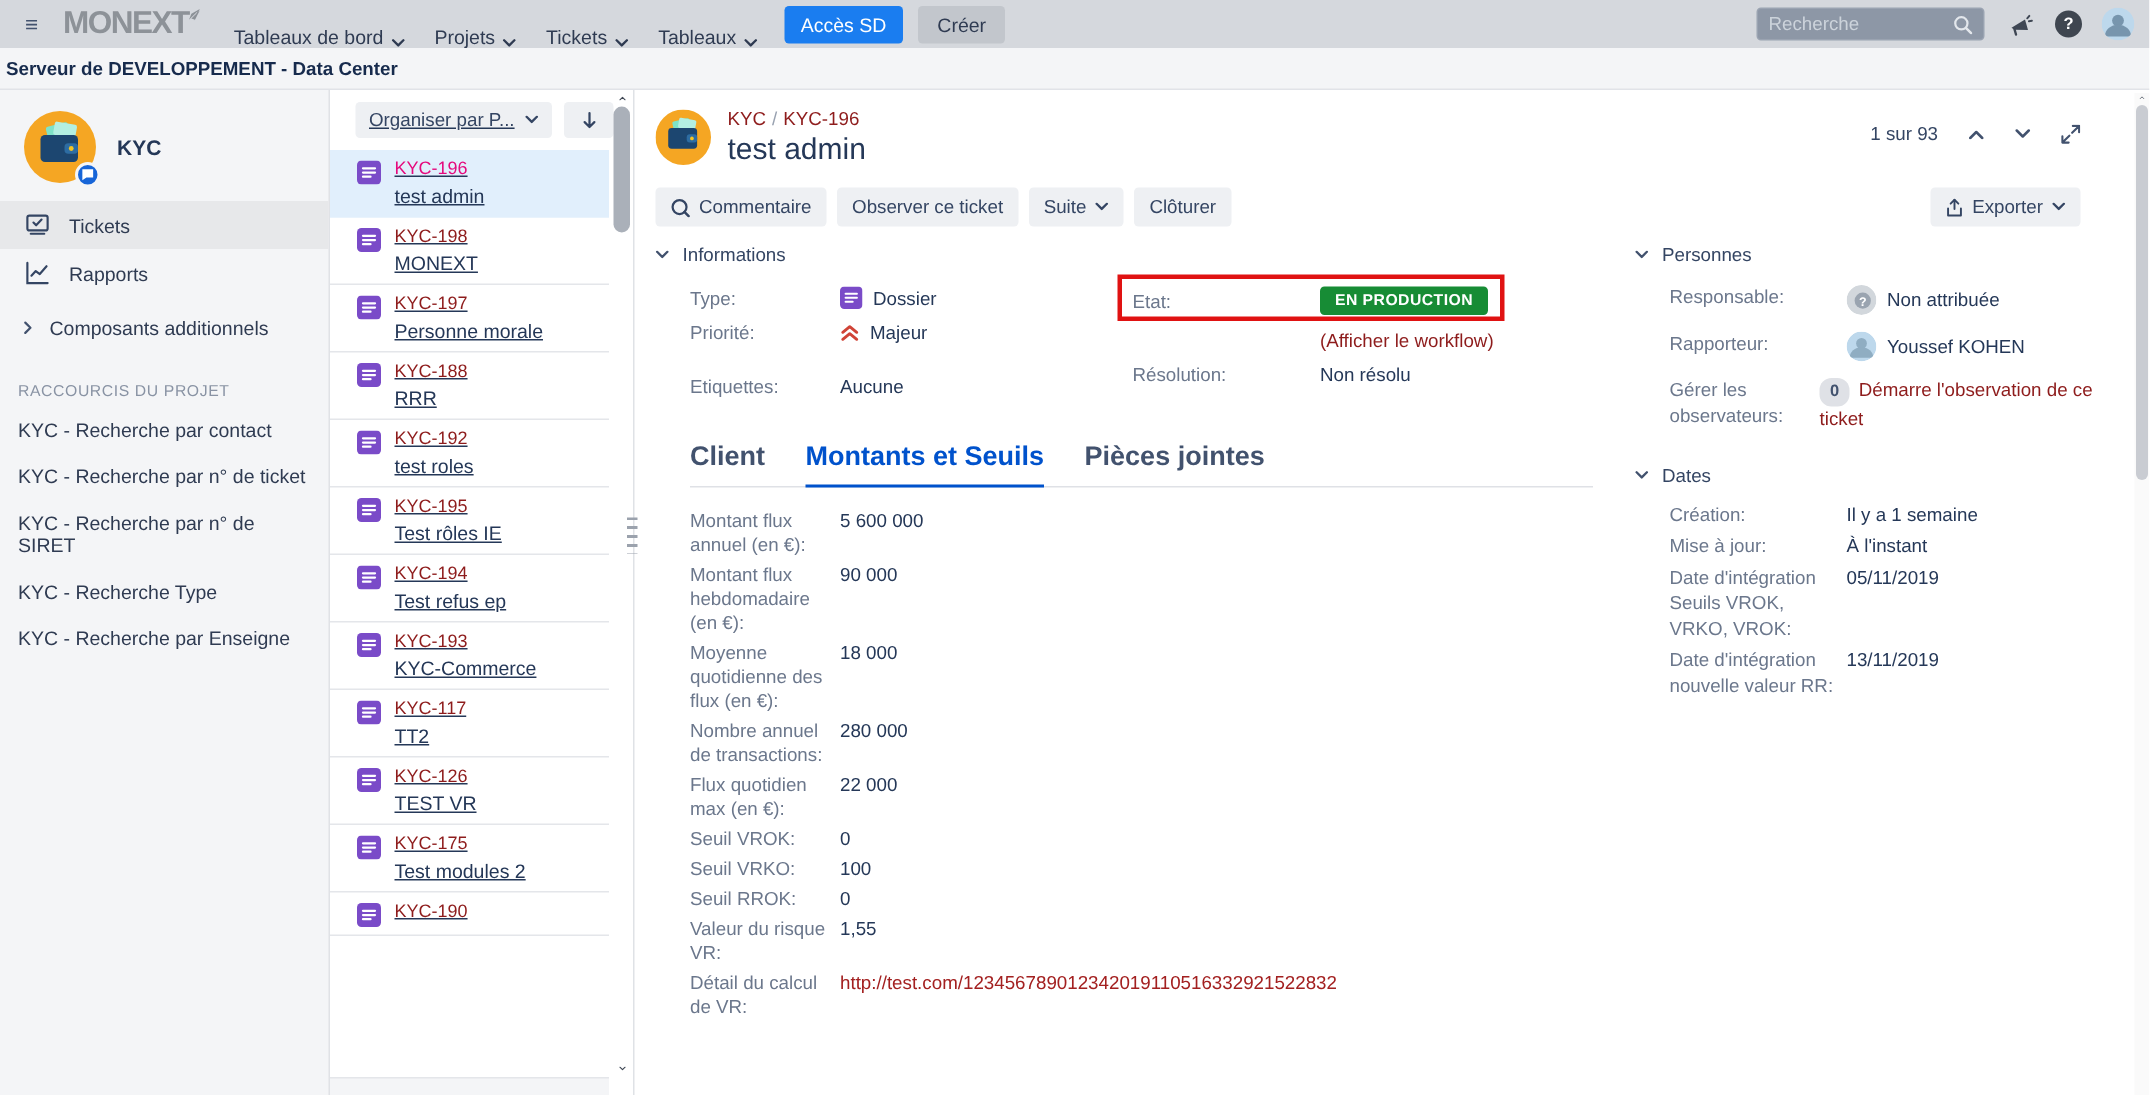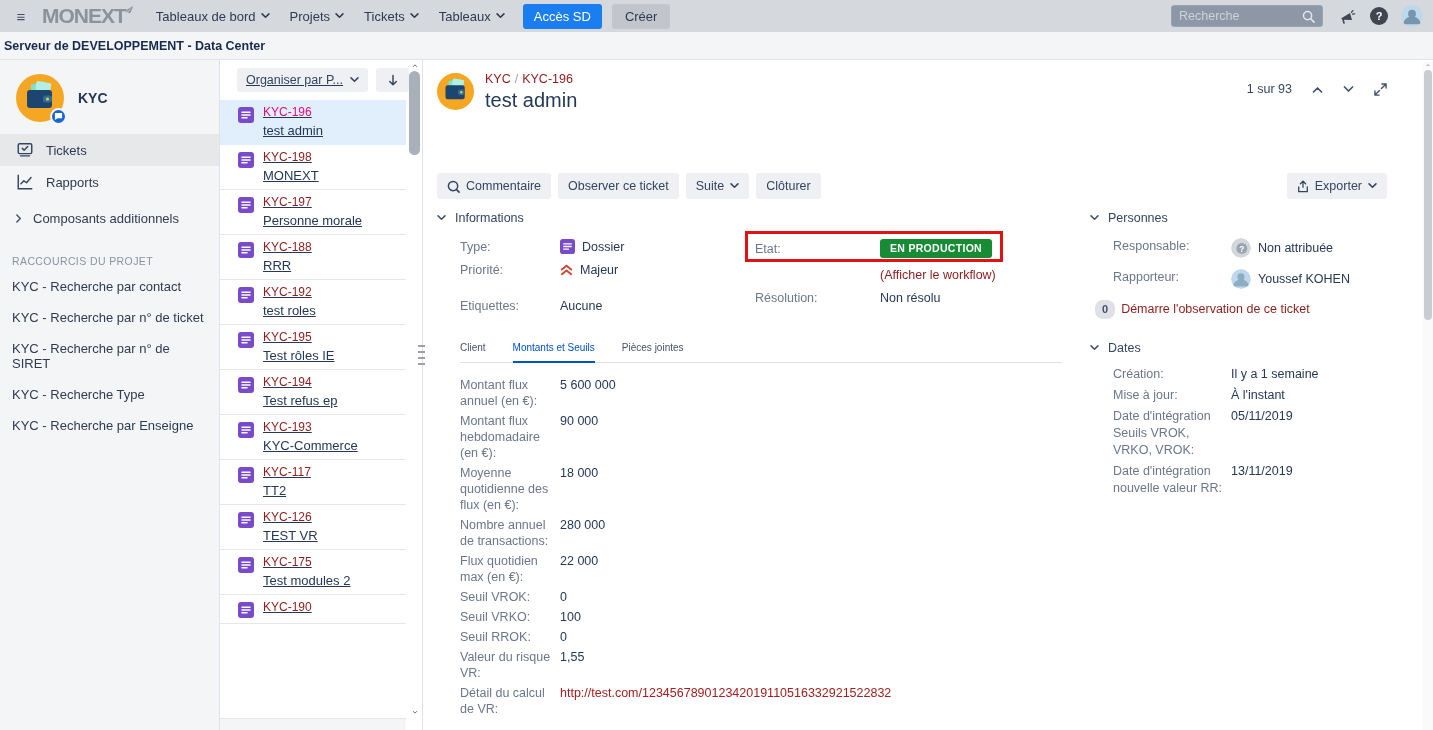--- a/index.html
+++ b/index.html
@@ -6,21 +6,21 @@
   html,body { width:1433px; height:730px; overflow:hidden; }
   body { font-family:"Liberation Sans", sans-serif; font-size:13px; color:#253858; background:#fff; }
   svg { display:block; }
 
   
   .topnav { height:32px; background:#d5d8dd; display:flex; align-items:center; padding:0 10px 0 8px; }
   .burger { width:26px; font-size:15px; color:#42526e; text-align:center; cursor:pointer; }
   .logo { display:flex; align-items:flex-start; margin:0 12px 0 8px; }
   .logo-text { font-weight:bold; font-size:21px; letter-spacing:-1px; color:#8d9298; line-height:22px; }
   .logo-arrow { width:8px; height:8px; margin-top:1px; }
-  .nav-item { display:flex; align-items:center; gap:5px; height:32px; padding:0 10px; font-size:13px; color:#2f3b52; cursor:pointer; }
+  .nav-item { display:flex; align-items:flex-end; gap:5px; height:32px; padding:0 10px; font-size:13px; color:#2f3b52; cursor:pointer; }
   .chev { color:inherit; }
   .btn-accessd { background:#1a7df0; color:#fff; border:none; border-radius:3px; font-size:13px; padding:5px 11px; margin-left:8px; font-family:inherit; cursor:pointer; }
   .btn-creer { background:#c2c6cc; color:#2f3b52; border:none; border-radius:3px; font-size:13px; padding:5px 13px; margin-left:10px; font-family:inherit; cursor:pointer; }
   .topnav-spacer { flex:1; }
   .searchbox { width:152px; height:22px; background:#8d97a6; border:1px solid #9aa3b1; border-radius:3px; display:flex; align-items:center; padding:0 7px; margin-right:16px; }
   .searchbox input { flex:1; background:transparent; border:none; outline:none; color:#fff; font-size:12.5px; font-family:inherit; min-width:0; }
   .searchbox input::placeholder { color:#ccd3db; }
   .icon-btn { margin-right:14px; cursor:pointer; }
   .help-circle { width:18px; height:18px; border-radius:50%; background:#3f4650; color:#fff; font-size:11px; font-weight:bold; display:flex; align-items:center; justify-content:center; margin-right:13px; cursor:pointer; }
   .avatar-top { width:22px; height:22px; border-radius:50%; overflow:hidden; cursor:pointer; }
@@ -74,42 +74,42 @@
   .detail-panel { flex:1; position:relative; padding:10px 0 0 14px; overflow:hidden; }
   .detail-header { display:flex; align-items:flex-start; padding-right:46px; }
   .d-avatar { position:relative; width:37px; height:37px; margin:3px 11px 0 0; }
   .crumbs { font-size:12.5px; color:#6b778c; margin-top:2px; }
   .crumbs a { color:#8e1c1c; text-decoration:none; cursor:pointer; }
   .crumb-sep { color:#98a1b0; padding:0 4px; }
   .d-title { font-size:20px; color:#253858; margin-top:3px; }
   .pager { margin-left:auto; display:flex; align-items:center; gap:20px; margin-top:12px; font-size:12.5px; color:#344563; }
   .pager .pbtn { color:#42526e; cursor:pointer; }
   .detail-toolbar { display:flex; gap:7px; margin:13px 0 12px; padding-right:46px; align-items:center; }
-  .tbtn { background:#eef0f3; border:none; border-radius:3px; padding:6px 10px; font-size:12.5px; color:#344563; display:flex; align-items:center; gap:6px; font-family:inherit; cursor:pointer;margin-top:48px; }
+  .tbtn { background:#eef0f3; border:none; border-radius:3px; padding:6px 10px; font-size:12.5px; color:#344563; display:flex; align-items:center; gap:6px; font-family:inherit; cursor:pointer; }
   .export-btn { margin-left:auto;align-items:center; }
 
   .detail-cols { position:relative; }
   .main-col { width:625px; }
   .right-col { position:absolute; left:653px; top:0; width:335px; }
 
   .section-title { display:flex; align-items:center; gap:9px; font-size:12.5px; color:#344563; cursor:pointer; }
   .info-grid { display:flex; margin:14px 0 0 23px; }
   .info-left { width:295px; }
   .info-row { display:flex; align-items:center; margin-bottom:9px; }
   .info-label { width:100px; min-width:100px; font-size:12.5px; color:#6b778c; }
   .info-value { font-size:12.5px; color:#253858; display:flex; align-items:center; gap:7px; }
   .row-etiquettes { margin-top:22px; }
   .info-right { flex:1; position:relative; }
   .info-label-w { width:125px; min-width:125px; font-size:12.5px; color:#6b778c; }
   .status-badge { background:#178c35; color:#fff; font-size:10.5px; font-weight:bold; letter-spacing:.3px; width:112px; text-align:center; padding:3px 0 4px; border-radius:3px; }
   .workflow-link { font-size:12.5px; color:#8e1c1c; margin:1px 0 9px 125px; cursor:pointer; display:inline-block; }
   .ann-box { position:absolute; left:-10px; top:-8px; width:258px; height:31px; border:3px solid #e01212; pointer-events:none; }
 
   .tabs { display:flex; gap:27px; margin:20px 0 14px 23px; border-bottom:1px solid #dfe1e6; width:602px; }
-  .tab { font-size:10px; color:#42526e; padding-bottom:8px; cursor:pointer; }
+  .tab { font-size:18px; color:#42526e; padding-bottom:8px; cursor:pointer;font-weight:bold; }
   .tab.active { color:#0052cc; border-bottom:2px solid #0052cc; margin-bottom:-1px; }
 
   .fields { margin-left:23px; }
   .field-row { display:flex; margin-bottom:4px; position:relative; }
   .field-label { width:100px; min-width:100px; font-size:12.5px; line-height:16px; color:#6b778c; }
   .field-value { font-size:12.5px; line-height:16px; color:#253858; }
   .field-row.link .field-value { color:#a32020; cursor:pointer; }
 
   .side-row { display:flex; margin-bottom:11px; }
   .side-row.tight { margin-bottom:4px; }
@@ -655,20 +655,21 @@
                     <svg width="20" height="20" viewBox="0 0 24 24">
                         <circle cx="12" cy="12" r="12" fill="#bdd8ec"></circle>
                         <circle cx="12" cy="9.5" r="4.3" fill="#8fadc2"></circle>
                         <path d="M2.5 21a9.5 8.5 0 0119 0z" fill="#8fadc2"></path>
                       </svg>
                   </span>
                   <span>Youssef KOHEN</span>
                 </span>
               </div>
               <div class="side-row">
+                <span class="side-label">Gérer les observateurs:</span>
                 <span class="watch-wrap">
                   <span class="count-badge">0</span><span class="watch-link">Démarre l'observation de ce ticket</span>
                 </span>
               </div>
             </div>
 
             <div class="section-title dates-title">
               <svg width="9" height="6" viewBox="0 0 10 7">
                   <path d="M1 1l4 4 4-4" fill="none" stroke="#42526e" stroke-width="1.8" stroke-linecap="round" stroke-linejoin="round"></path>
                 </svg>

